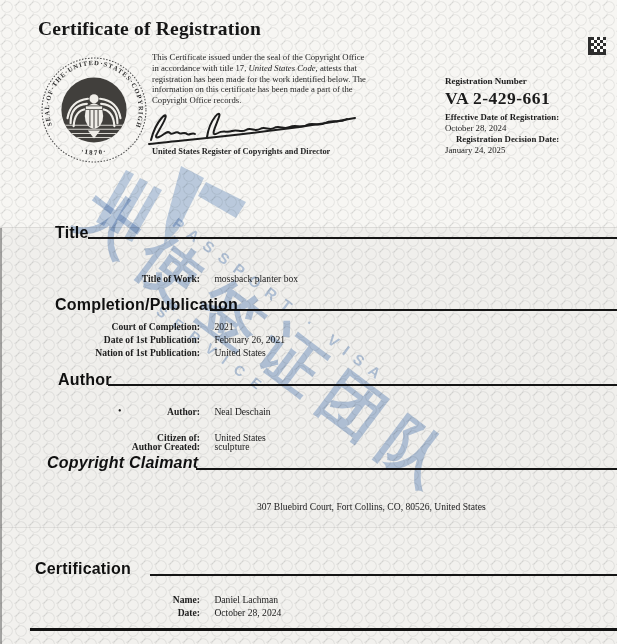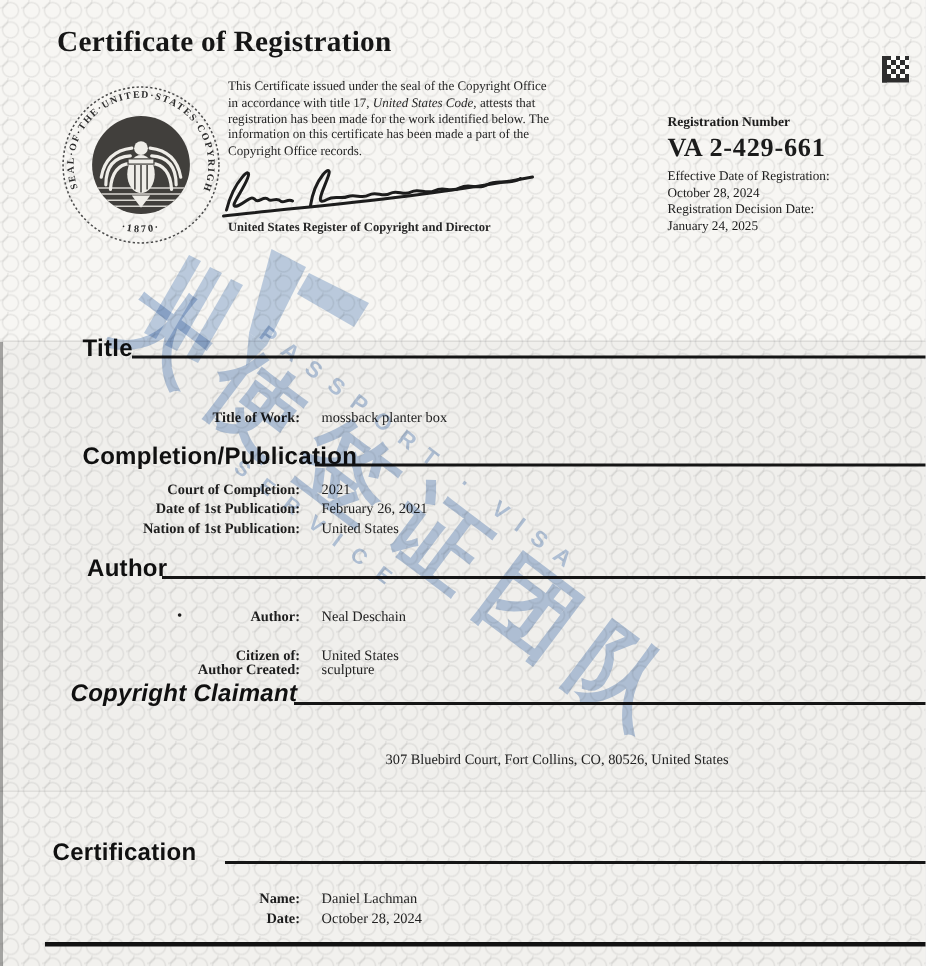--- a/index.html
+++ b/index.html
@@ -21,21 +21,21 @@
   .content{position:absolute;inset:0;z-index:2;}
 
   .doc-title{left:38px;top:18px;font-size:19.5px;font-weight:600;letter-spacing:0.2px;color:#161616;}
   .statement{left:152px;top:52px;width:220px;font-size:8.7px;line-height:1.24;color:#262626;}
   .statement .it{font-style:italic;text-align:right;}
   .signer-title{left:152px;top:147px;font-size:8.4px;font-weight:bold;color:#262626;}
 
   .reg-block{left:428px;top:76px;font-size:8.8px;line-height:1.25;color:#1b1b1b;margin-left:17px;}
   .reg-label{font-weight:bold;font-size:9px;}
   .reg-number{font-weight:bold;font-size:17.5px;letter-spacing:0.5px;margin:1px 0 2px 0;}
-  .reg-bold{font-weight:normal;}
+  .reg-bold{font-weight:bold;text-align:right;}
 
   .sec-heading{position:absolute;font-family:"Liberation Sans", sans-serif;font-weight:bold;font-size:16px;color:#101010;letter-spacing:0.2px;}
   .sec-heading.italic{font-style:italic;}
   .rule{position:absolute;height:2px;background:#151515;}
   .row{position:absolute;left:0;font-size:9.6px;white-space:nowrap;}
   .lbl{display:inline-block;width:200px;text-align:right;font-weight:bold;}
   .lbl.w245{width:245px;}
   .val{margin-left:12px;color:#222;}
   .bullet{position:absolute;left:118px;top:-1px;font-size:10px;}
   .thickline{position:absolute;left:30px;right:5px;top:628px;height:3px;background:#121212;}
@@ -113,21 +113,21 @@
 
     <div class="abs" style="left:143px;top:106px" aria-label="Shira Perlmutter signature">
       <svg width="218" height="44" viewBox="0 0 218 44">
         <g fill="none" stroke="#1c1c1c" stroke-width="2" stroke-linecap="round">
           <path d="M8,34 C13,14 26,3 22,13 C18,23 8,34 16,31 C21,29 24,24 27,27 C29,30 33,24 36,27 C38,29 41,25 44,28 C46,30 49,26 52,28"></path>
           <path d="M64,31 C67,12 79,2 76,11 C73,20 66,32 75,27 C80,24 84,27 89,25 C94,23 98,27 103,24 C108,21 112,26 117,23 C122,20 126,25 131,22 C136,19 141,24 147,21 C153,18 158,23 164,19 C170,16 176,21 182,17 C189,13 196,18 204,13"></path>
           <path d="M6,38 C58,32 138,26 212,12"></path>
         </g>
       </svg>
     </div>
-    <div class="abs signer-title">United States Register of Copyright and Director</div>
+    <div class="abs signer-title">United States Register of Copyrights and Director</div>
 
     <div class="abs reg-block">
       <div class="reg-label">Registration Number</div>
       <div class="reg-number">VA 2-429-661</div>
       <div class="reg-bold">Effective Date of Registration:</div>
       <div>October 28, 2024</div>
       <div class="reg-bold">Registration Decision Date:</div>
       <div>January 24, 2025</div>
     </div>
 

